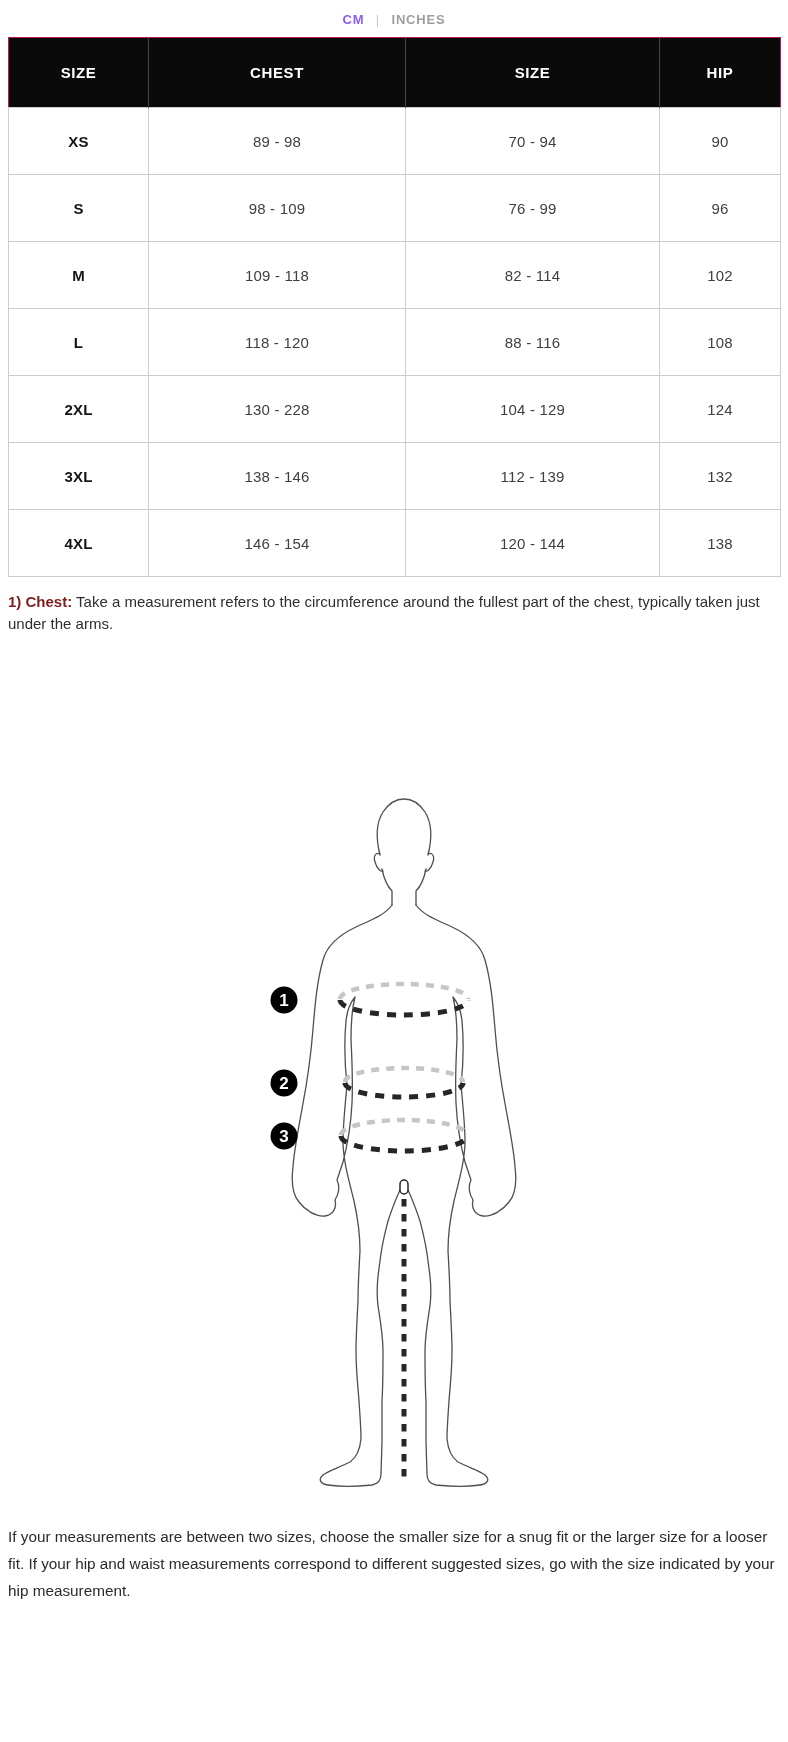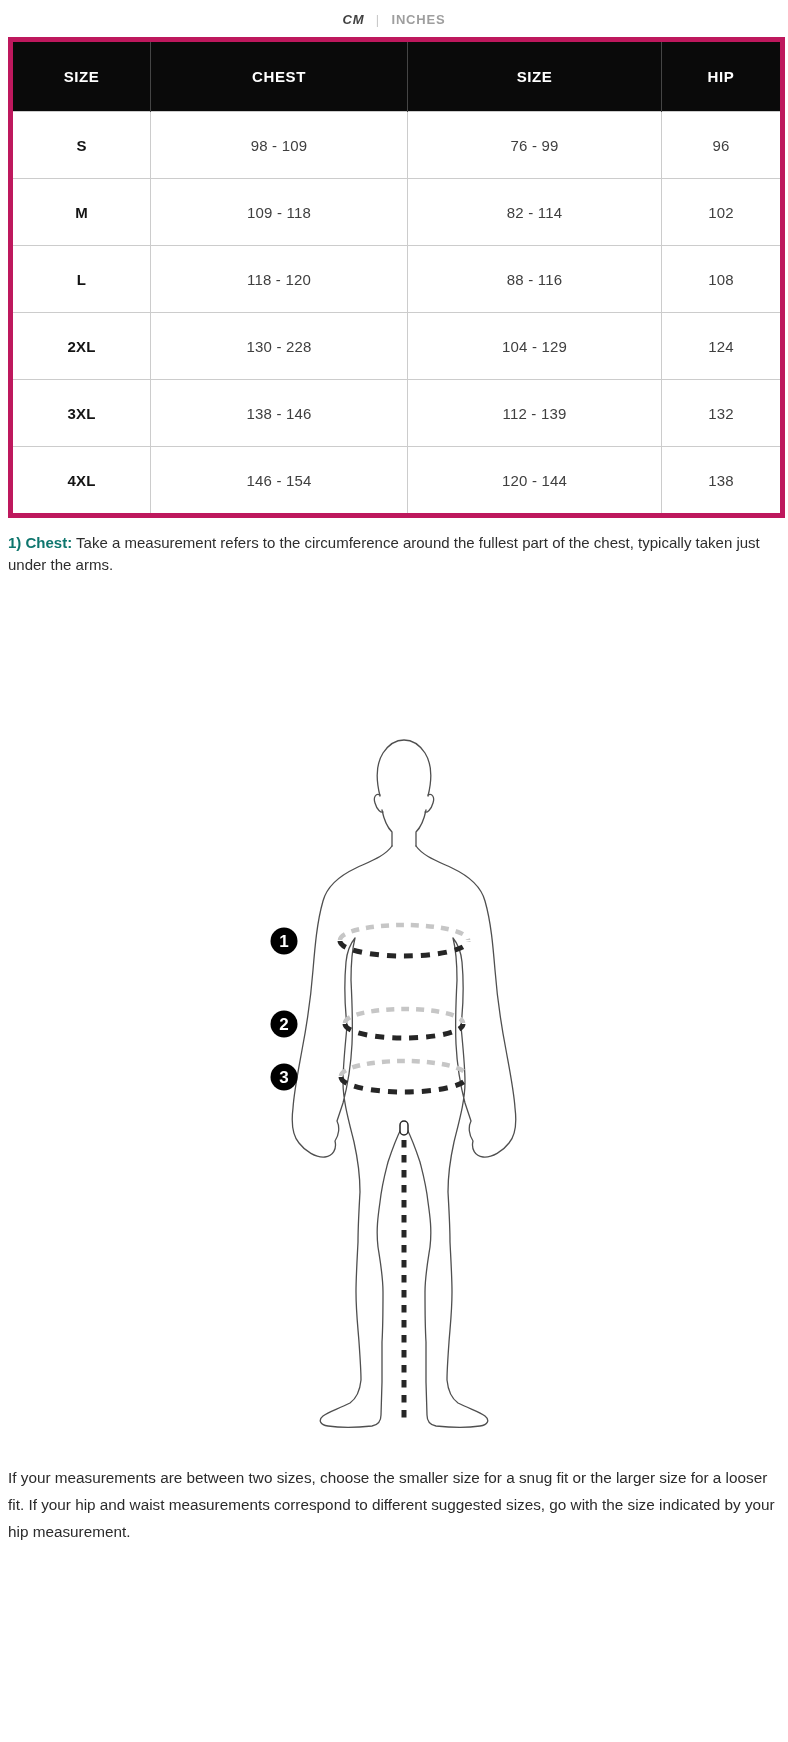--- a/index.html
+++ b/index.html
@@ -1,34 +1,34 @@
 <!DOCTYPE html>
 <html><head>
 <meta charset="utf-8">
 <style>
   html,body{margin:0;padding:0;background:#fff;}
   body{width:788px;font-family:"Liberation Sans",sans-serif;-webkit-font-smoothing:antialiased;}
   .page{padding:10px 8px 0 8px;}
 
   
   .toggle{text-align:center;font-size:13px;font-weight:bold;letter-spacing:.8px;margin:2px 0 10px 0;}
-  .toggle .cm{color:#404040;cursor:pointer;font-style:italic;}
+  .toggle .cm{color:#8b5cf6;cursor:pointer;}
   .toggle .sep{color:#c9c9c9;font-weight:normal;margin:0 7px;}
   .toggle .inches{color:#9e9e9e;cursor:pointer;margin-top:12px;}
 
   
-  table.size{border-collapse:collapse;table-layout:fixed;width:772px;border:5px solid #be185d;}
+  table.size{border-collapse:collapse;table-layout:fixed;width:772px;border:1px solid #be185d;}
   table.size th{background:#0a0a0a;color:#fff;font-size:15px;font-weight:bold;letter-spacing:.6px;height:67px;border-left:1px solid #454545;}
   table.size th:first-child{border-left:none;}
   table.size td{border:1px solid #ccc;text-align:center;vertical-align:middle;height:64px;font-size:15px;color:#3f3f3f;letter-spacing:.2px;}
   table.size td.size-cell{font-weight:bold;color:#141414;}
 
   
   .instructions{margin-top:14px;font-size:15px;line-height:21.8px;color:#2e2e2e;}
-  .instructions b{color:#0f766e;}
+  .instructions b{color:#7f1d1d;}
 
   
   .diagram{position:relative;height:888px;}
   .diagram svg{position:absolute;left:222px;top:146px;}
 
   
   .footer-note{font-size:15.3px;line-height:27px;color:#2b2b2b;padding-bottom:14px;}
 </style>
 </head>
 <body>
@@ -50,20 +50,26 @@
       </colgroup>
     <thead>
       <tr>
         <th>SIZE</th>
         <th>CHEST</th>
         <th>SIZE</th>
         <th>HIP</th>
       </tr>
     </thead>
     <tbody>
+      <tr>
+        <td class="size-cell">XS</td>
+        <td>89 - 98</td>
+        <td>70 - 94</td>
+        <td>90</td>
+      </tr>
       <tr>
         <td class="size-cell">S</td>
         <td>98 - 109</td>
         <td>76 - 99</td>
         <td>96</td>
       </tr>
       <tr>
         <td class="size-cell">M</td>
         <td>109 - 118</td>
         <td>82 - 114</td>

